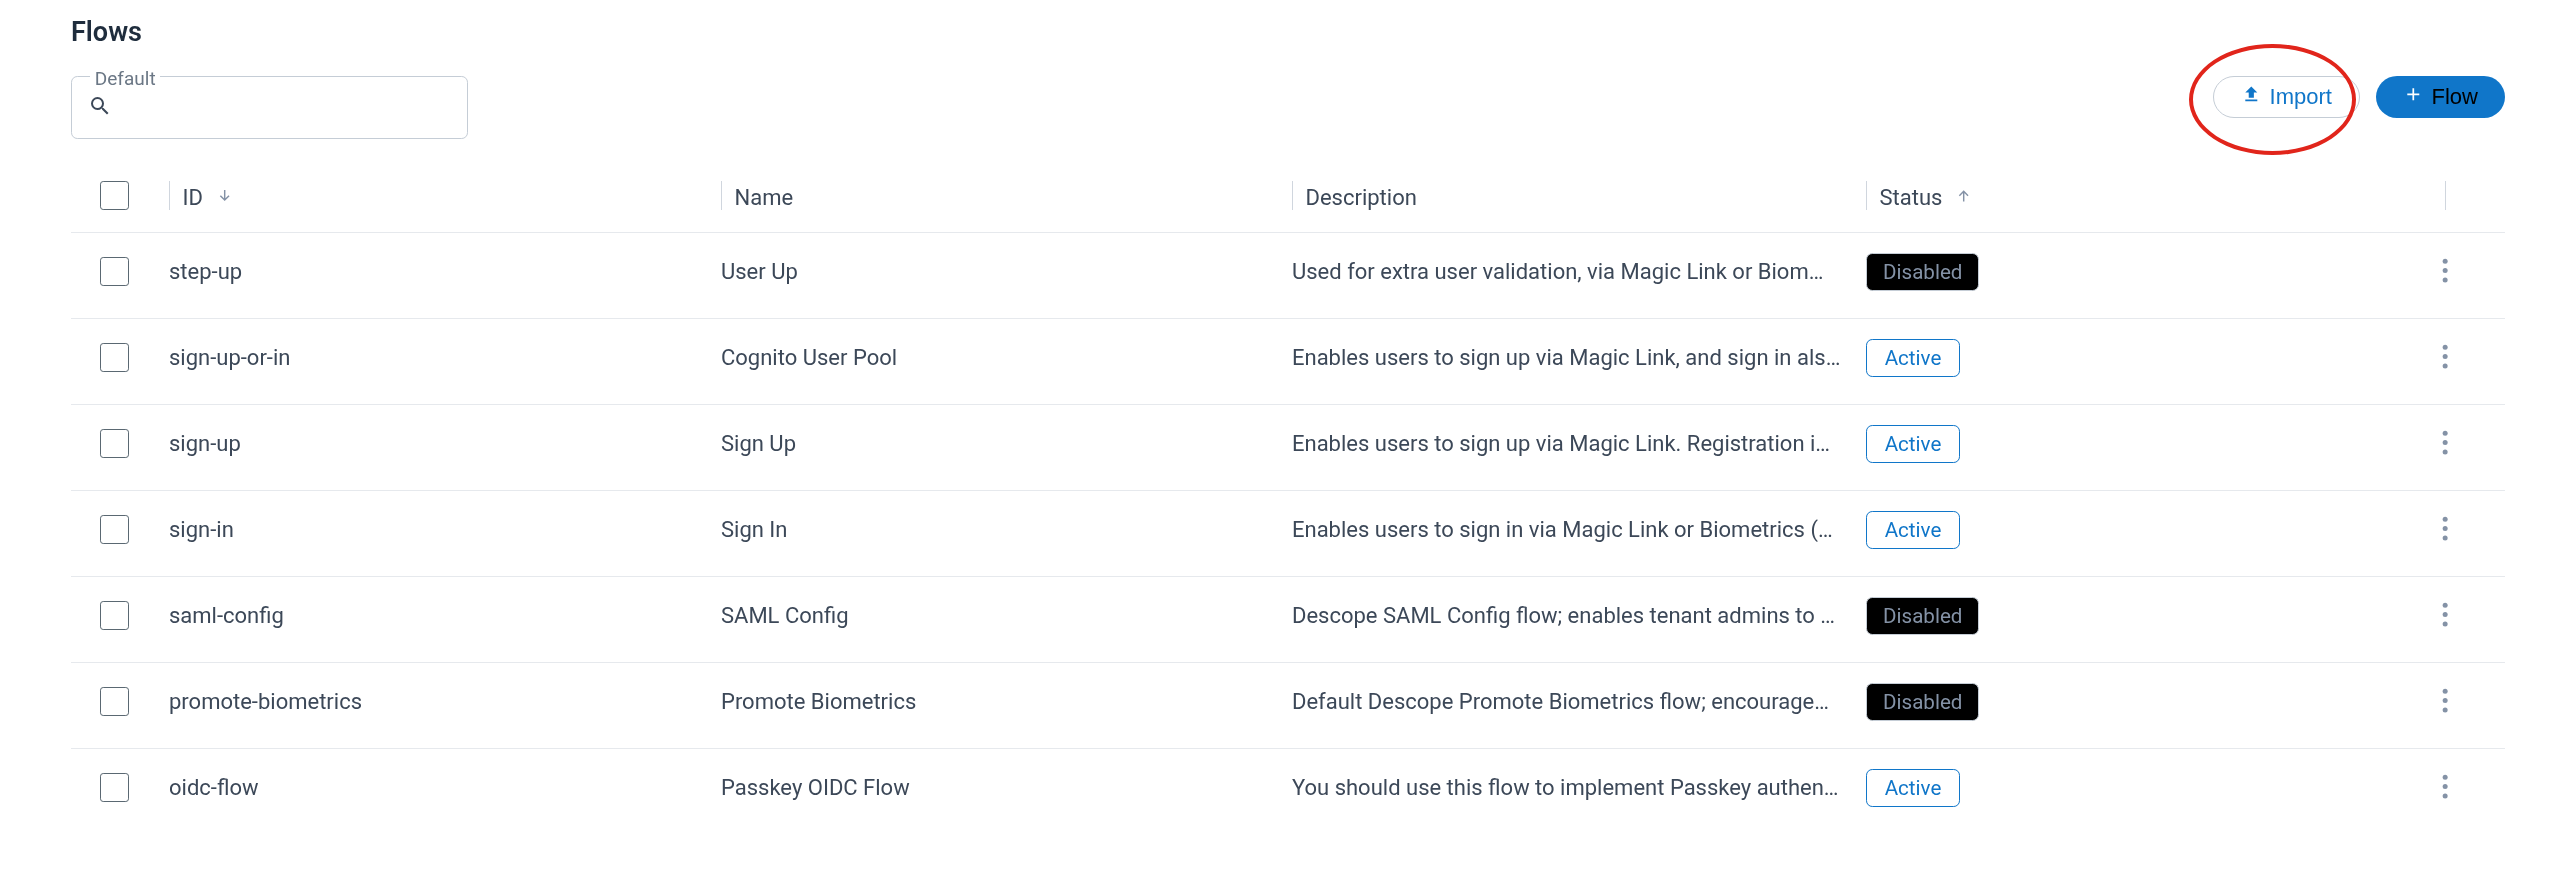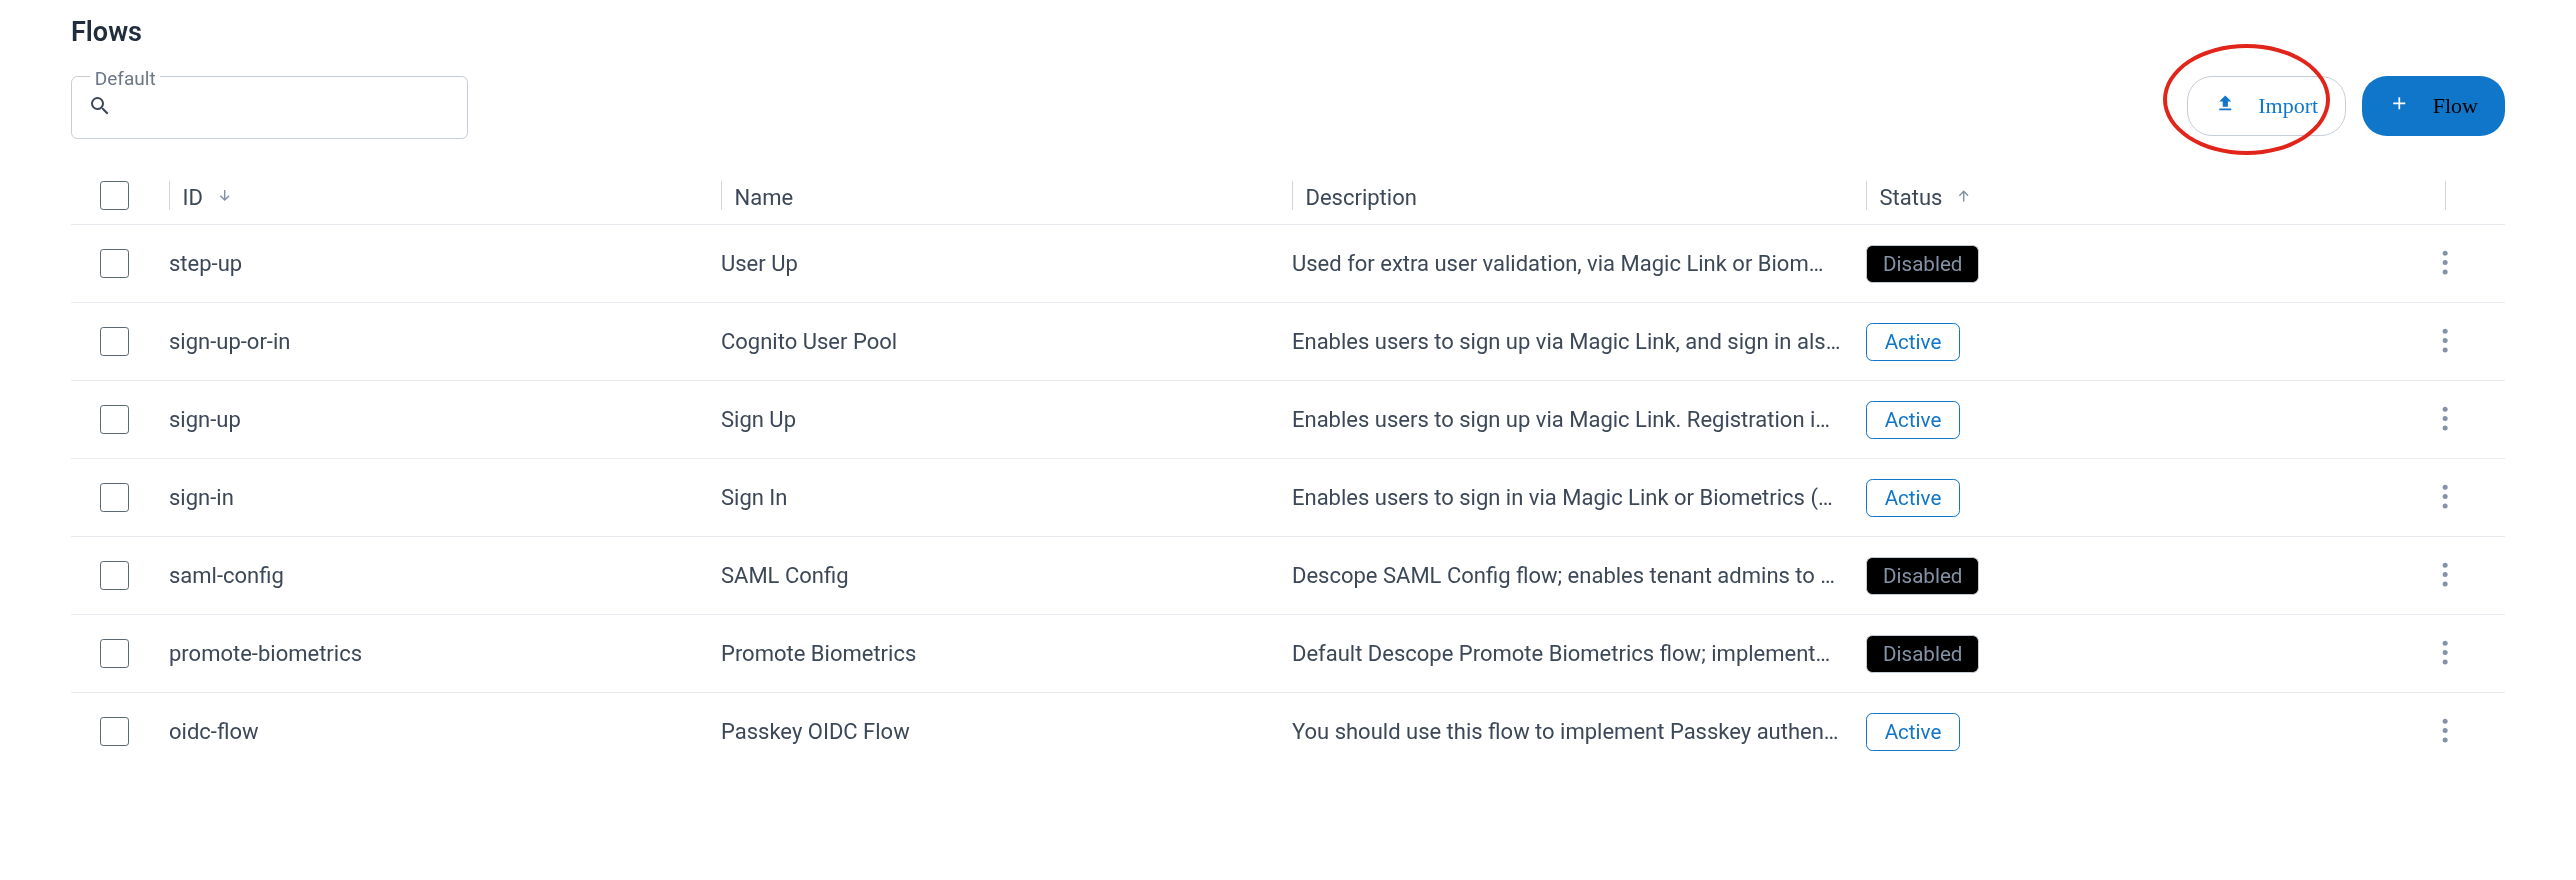--- a/index.html
+++ b/index.html
@@ -55,31 +55,30 @@
       margin-left: 9.5px;
       background: transparent;
     }
     .btn-row {
       display: flex;
       align-items: center;
       gap: 16px;
       position: relative;
     }
     .btn {
-      height: 60px;
+      height: 42px;
       border-radius: 25px;
       display: inline-flex;
       align-items: center;
-      gap: 23px;
+      gap: 8px;
       padding: 0 27px;
       font-size: 22px;
       font-weight: 500;
       cursor: pointer;
       border: none;
-      font-family: Liberation Serif, serif;
     }
     .btn-outline {
       background: #fff;
       border: 0.8px solid #c5cdd6;
       color: #1076c9;
     }
     .btn-primary {
       background: #1076c9;
       color: #000000;
     }
@@ -100,20 +99,21 @@
       display: flex;
       align-items: center;
       padding: 0 8px;
     }
     .thead-row {
       height: 57px;
     }
     .trow {
       height: 78px;
       border-top: 0.8px solid #e6e9ed;
+      margin-top: 8px;
     }
     .col-check { width: 71px; display:flex; align-items:center; justify-content:center;}
     .col-id { width: 555px; padding-left: 19px; display:flex; align-items:center; gap:16px;}
     .col-name { width: 571px; padding-left: 16px;}
     .col-desc { width: 571px; padding-left: 16px; white-space: nowrap; overflow: hidden; text-overflow: ellipsis;}
     .col-status { width: 563px; padding-left: 19px; display:flex; align-items:center; gap:16px;}
     .col-actions { width: 71px; display:flex; align-items:center; justify-content:center;}
     .thead-row .th {
       font-size: 22px;
       color: #3c4858;
@@ -352,21 +352,21 @@
     </div>
       </div>
       <div class="trow">
     <div class="col-check">
       <div class="checkbox"></div>
     </div>
     <div class="col-id">
           <span class="cell-text">promote-biometrics</span>
         </div>
     <div class="col-name"><span class="cell-text">Promote Biometrics</span></div>
-    <div class="col-desc"><span class="cell-text">Default Descope Promote Biometrics flow; implement…</span></div>
+    <div class="col-desc"><span class="cell-text">Default Descope Promote Biometrics flow; encourage…</span></div>
     <div class="col-status">
       <span class="status-pill status-Disabled">Disabled</span>
     </div>
     <div class="col-actions">
       <span class="more-btn">
         <svg viewBox="0 0 4 16">
               <circle cx="2" cy="2" r="1.6" fill="#8492a6"></circle>
               <circle cx="2" cy="8" r="1.6" fill="#8492a6"></circle>
               <circle cx="2" cy="14" r="1.6" fill="#8492a6"></circle>
             </svg>

